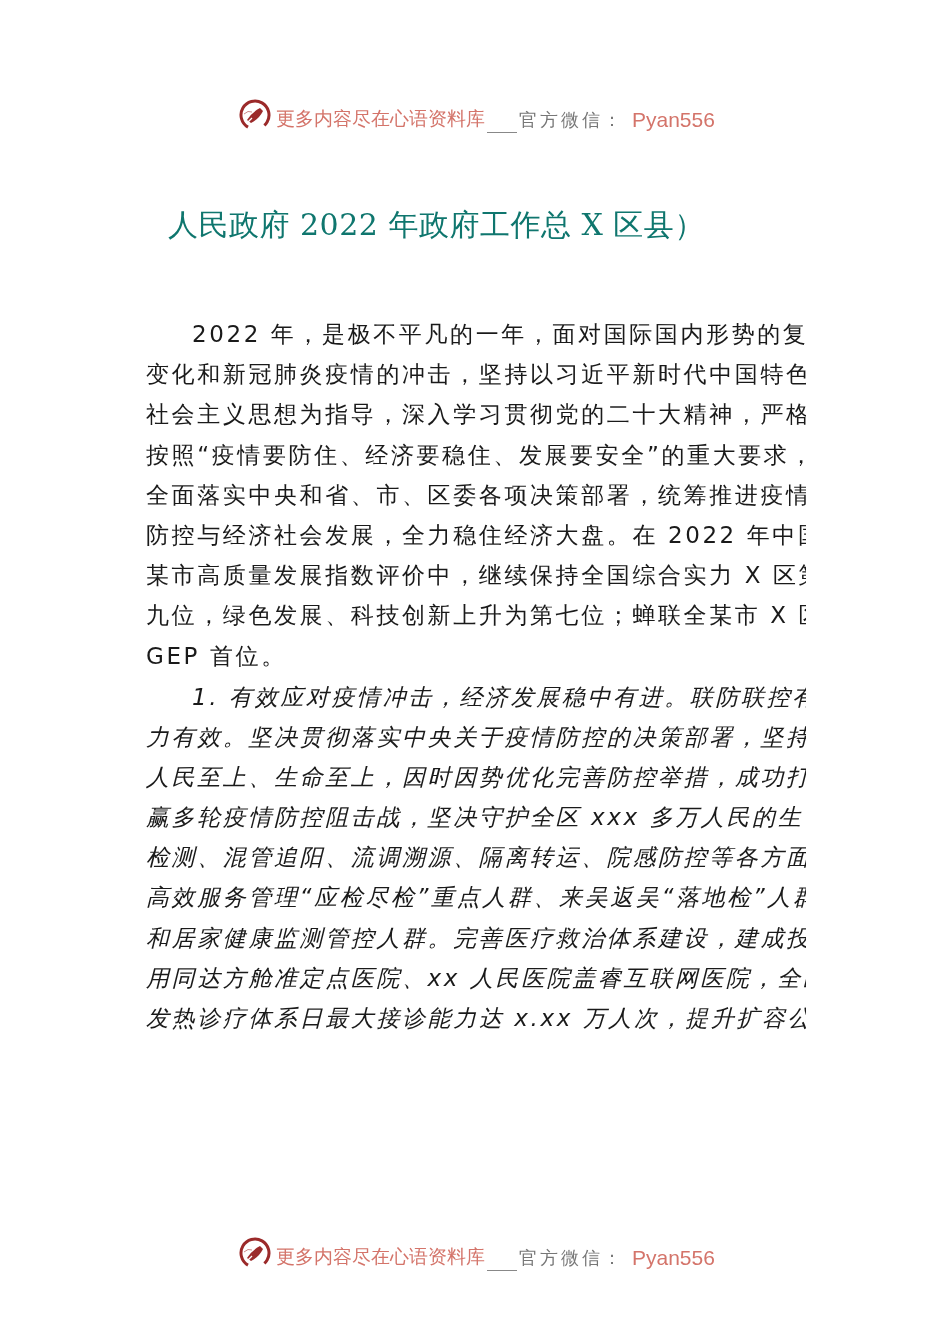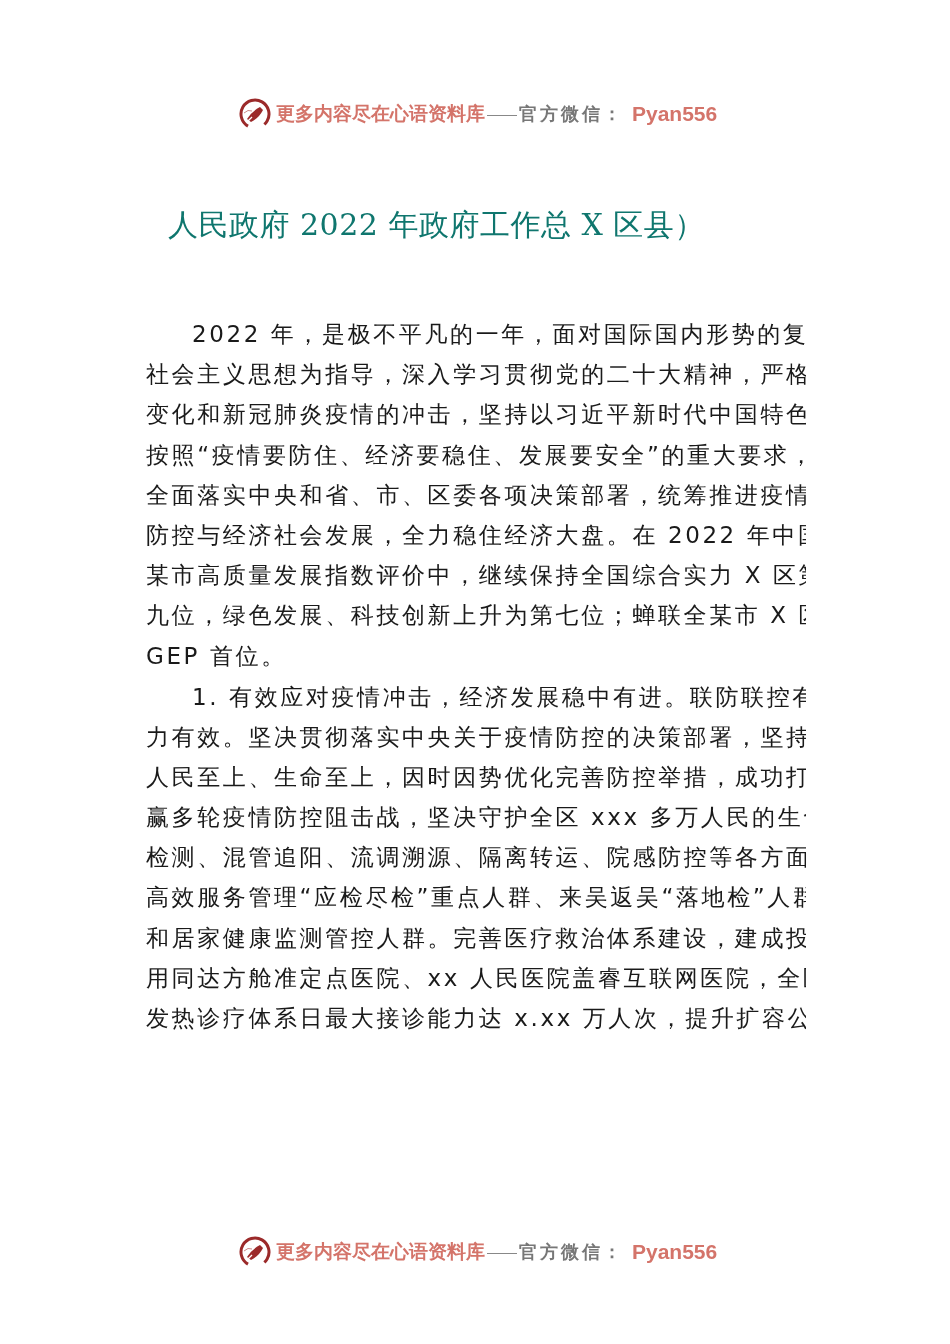--- a/index.html
+++ b/index.html
@@ -13,23 +13,22 @@
     position: relative;
     overflow: hidden;
     font-family: "DejaVu Serif", "Liberation Serif", serif;
     color: #1a1a1a;
   }
   .watermark {
     position: absolute;
     left: 238px;
     height: 36px;
     display: flex;
-    align-items: center;
+    align-items: flex-end;
     white-space: nowrap;
-    font-weight: bold;
   }
   .watermark.top { top: 96px; }
   .watermark.bottom { top: 1234px; }
   .wm-logo {
     width: 34px;
     height: 34px;
     margin-right: 4px;
     display: inline-block;
   }
   .wm-brand {
@@ -81,21 +80,21 @@
     letter-spacing: 2.6px;
   }
   .line {
     height: 40.2px;
     line-height: 40.2px;
     white-space: nowrap;
     overflow: hidden;
   }
   .para1 { top: 314px; }
   .para2 { top: 677px; }
-  .para2 .line { height: 40.1px; line-height: 40.1px; }
+  .para2 .line { height: 40.1px; line-height: 40.1px; font-style: italic; }
   .indent { padding-left: 46px; }
 </style>
 </head>
 <body>
 
 <div class="watermark top">
   <svg class="wm-logo" viewBox="0 0 34 34">
     <circle cx="17" cy="17" r="14" fill="none" stroke="#9b2a2a" stroke-width="3" stroke-dasharray="70 18" transform="rotate(120 17 17)"></circle>
     <path d="M9 22 Q14 14 22 10 L25 13 Q21 21 13 25 Z" fill="#9b2a2a"></path>
     <path d="M10 24 L14 20" stroke="#fff" stroke-width="1.2"></path>
@@ -104,22 +103,22 @@
   <span class="wm-brand">更多内容尽在心语资料库</span>
   <span class="wm-dash"></span>
   <span class="wm-official">官方微信：</span>
   <span class="wm-id">Pyan556</span>
 </div>
 
 <div class="doc-title">人民政府  2022 年政府工作总 X 区县）</div>
 
 <div class="body-text para1">
   <div class="line indent">2022 年，是极不平凡的一年，面对国际国内形势的复杂</div>
+  <div class="line">变化和新冠肺炎疫情的冲击，坚持以习近平新时代中国特色</div>
   <div class="line">社会主义思想为指导，深入学习贯彻党的二十大精神，严格</div>
-  <div class="line">变化和新冠肺炎疫情的冲击，坚持以习近平新时代中国特色</div>
   <div class="line">按照“疫情要防住、经济要稳住、发展要安全”的重大要求，</div>
   <div class="line">全面落实中央和省、市、区委各项决策部署，统筹推进疫情</div>
   <div class="line">防控与经济社会发展，全力稳住经济大盘。在 2022 年中国中</div>
   <div class="line">某市高质量发展指数评价中，继续保持全国综合实力 X 区第</div>
   <div class="line">九位，绿色发展、科技创新上升为第七位；蝉联全某市 X 区</div>
   <div class="line">GEP 首位。</div>
 </div>
 
 <div class="body-text para2">
   <div class="line indent">1.  有效应对疫情冲击，经济发展稳中有进。联防联控有</div>

